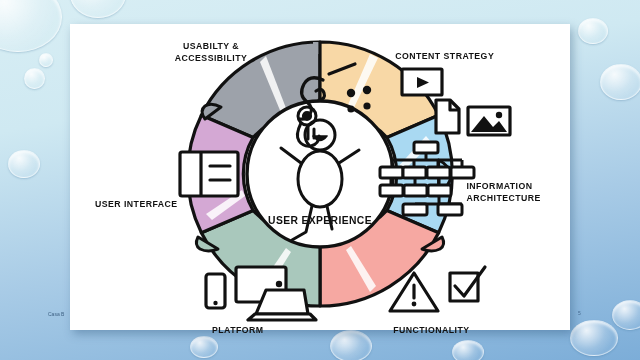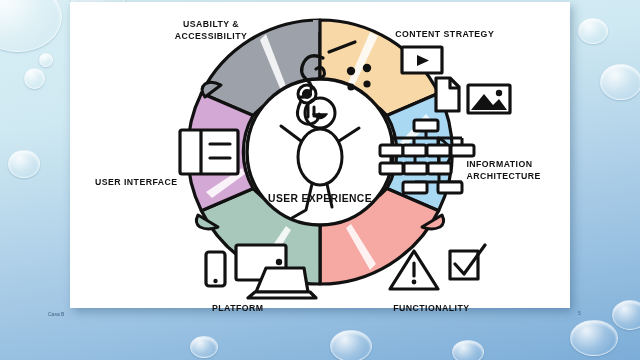--- a/index.html
+++ b/index.html
@@ -14,21 +14,21 @@
     background:linear-gradient(170deg,#d8eef4 0%,#cfe9f2 28%,#a8cbe6 62%,#7cadd8 100%);
   }
   .bubble{
     position:absolute;border-radius:50%;
     background:radial-gradient(circle at 34% 28%, rgba(255,255,255,.85), rgba(255,255,255,.22) 48%, rgba(255,255,255,.06) 72%);
     box-shadow:0 2px 3px rgba(255,255,255,.75) inset, 0 1px 2px rgba(60,110,150,.28);
     border:1px solid rgba(255,255,255,.55);
   }
   
   #slide{
-    position:absolute;left:70px;top:2px;width:500px;height:306px;
+    position:absolute;left:70px;top:24px;width:500px;height:306px;
     background:#ffffff;
     box-shadow:3px 4px 9px rgba(30,70,110,.35);
   }
   #stage{position:absolute;inset:0;}
   .lbl{
     position:absolute;
     font-family:"Liberation Sans Narrow","Liberation Sans",sans-serif;
     font-weight:bold;color:#111;letter-spacing:.5px;
     font-size:9.5px;line-height:11.5px;text-align:center;
     transform:scaleX(.92);

